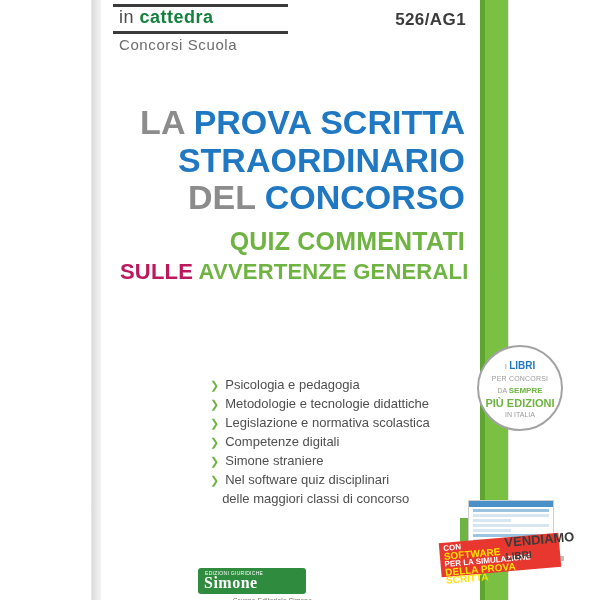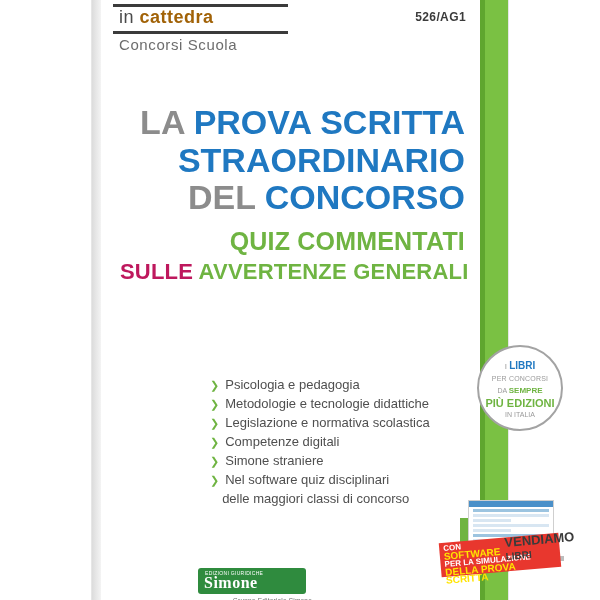--- a/index.html
+++ b/index.html
@@ -89,35 +89,35 @@
     left: 6px;
     top: 3px;
     font-size: 18px;
     letter-spacing: 0.5px;
     color: #4a4a4a;
     font-weight: 400;
     white-space: nowrap;
   }
   .logo-text .bold {
     font-weight: 700;
-    color: #a16207;
+    color: #15803d;
   }
   .logo-sub {
     position: absolute;
     left: 18px;
     top: 36px;
     font-size: 15px;
     color: #6d6d6d;
     letter-spacing: 0.6px;
   }
   .code {
     position: absolute;
     right: 14px;
     top: 10px;
-    font-size: 12px;
+    font-size: 17px;
     font-weight: 700;
     color: #3b3b3b;
     letter-spacing: 0.4px;
   }
   
   .title-block {
     position: absolute;
     left: 28px;
     top: 105px;
     width: 345px;

